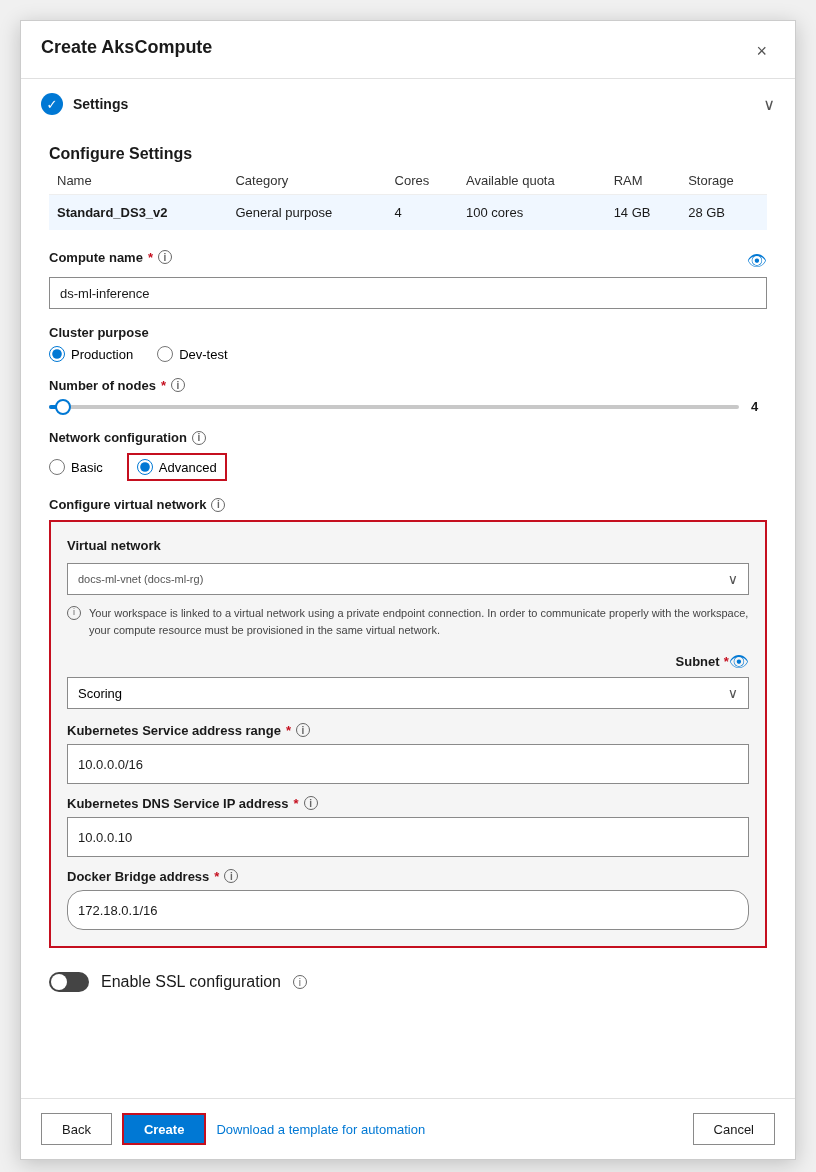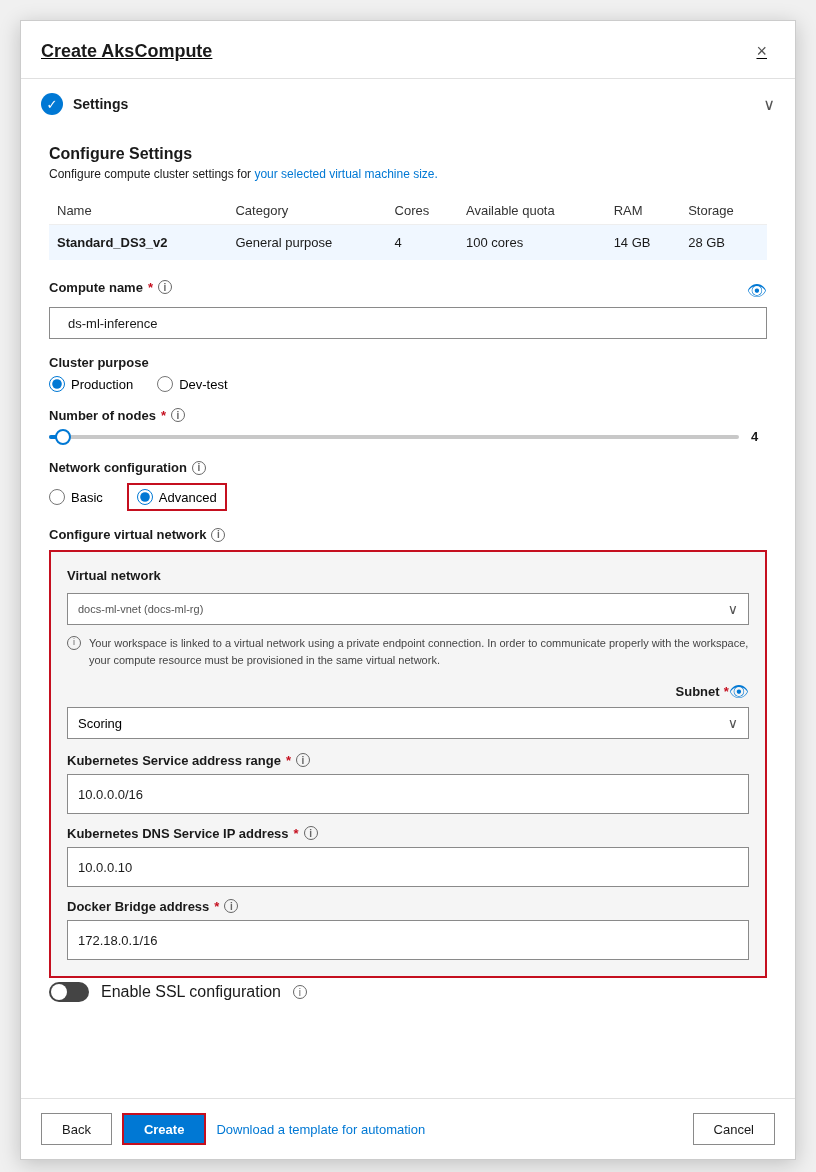--- a/index.html
+++ b/index.html
@@ -20,23 +20,22 @@
       border: 1px solid #ccc;
       box-shadow: 0 4px 20px rgba(0,0,0,0.2);
       display: flex;
       flex-direction: column;
       position: relative;
     }
     .dialog-header {
       padding: 16px 20px 12px 20px;
       display: flex;
       justify-content: space-between;
-      align-items: center;
+      align-items: flex-start;
       border-bottom: none;
-      text-decoration: underline;
     }
     .dialog-title {
       font-size: 18px;
       font-weight: 600;
       color: #1a1a1a;
     }
     .close-btn {
       background: none;
       border: none;
       cursor: pointer;
@@ -162,21 +161,21 @@
       align-items: center;
       margin-bottom: 6px;
     }
     .eye-icon {
       color: #0078d4;
       font-size: 16px;
       cursor: pointer;
     }
     .text-input {
       width: 100%;
-      padding: 6px 18px;
+      padding: 6px 10px;
       border: 1px solid #8a8a8a;
       font-size: 13px;
       color: #1a1a1a;
       outline: none;
       height: 32px;
     }
 
     
     .radio-group {
       display: flex;
@@ -249,21 +248,21 @@
       display: flex;
       align-items: center;
       gap: 5px;
     }
 
     
     .vnet-box {
       border: 2px solid #c50f1f;
       background: #f5f5f5;
       padding: 16px;
-      margin-bottom: 4px;
+      margin-bottom: 24px;
     }
     .vnet-section-title {
       font-size: 13px;
       font-weight: 700;
       color: #1a1a1a;
       margin-bottom: 10px;
     }
     .dropdown-field {
       background: #fff;
       border: 1px solid #8a8a8a;
@@ -428,23 +427,20 @@
       <div class="settings-header-left">
         <div class="check-circle">✓</div>
         <span class="settings-label">Settings</span>
       </div>
       <span class="chevron-icon">∨</span>
     </div>
   </div>
 
   <div class="content">
     <div class="section-title">Configure Settings</div>
-    <div class="section-subtitle">
-      Configure compute cluster settings for <a>your selected virtual machine size.</a>
-    </div>
 
     <table class="vm-table">
       <thead>
         <tr>
           <th>Name</th>
           <th>Category</th>
           <th>Cores</th>
           <th>Available quota</th>
           <th>RAM</th>
           <th>Storage</th>
@@ -572,21 +568,21 @@
         <span class="info-icon">i</span>
       </div>
       <input type="text" class="vnet-input" value="10.0.0.10" style="">
 
       
       <div class="field-label bold-label" style="margin-bottom:6px;">
         <span>Docker Bridge address</span>
         <span class="required-star">*</span>
         <span class="info-icon">i</span>
       </div>
-      <input type="text" class="vnet-input" style="margin-bottom: 0px;" value="172.18.0.1/16">
+      <input type="text" class="vnet-input" style="margin-bottom: 0px; border-radius: 16px;" value="172.18.0.1/16">
     </div>
 
     <div class="toggle-row">
       <div class="toggle-switch">
         <div class="toggle-thumb"></div>
       </div>
       <span class="toggle-label">Enable SSL configuration</span>
       <span class="info-icon">i</span>
     </div>
   </div>

